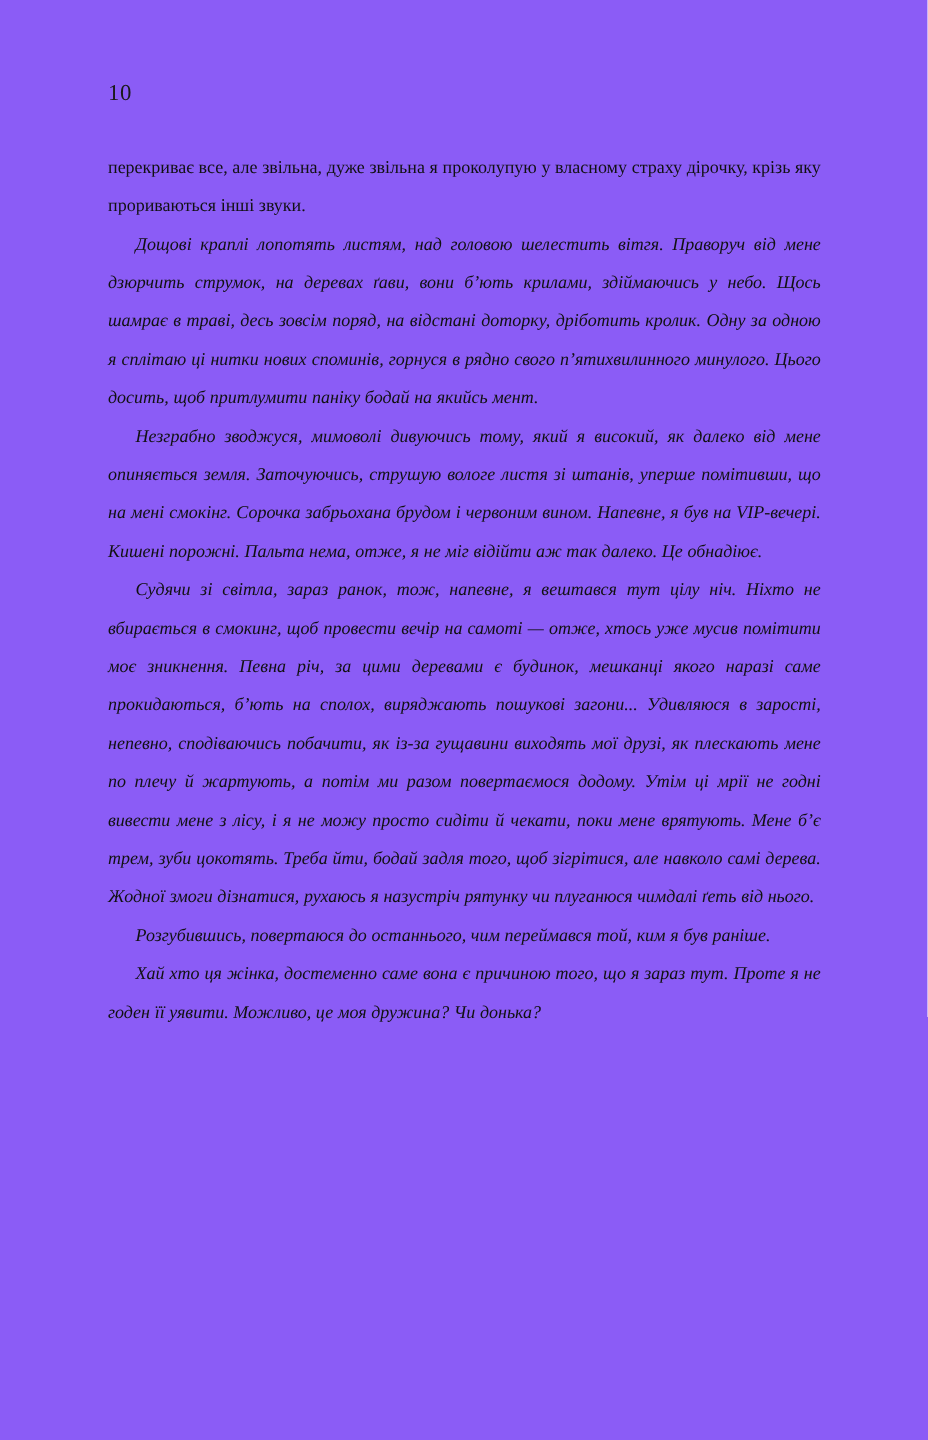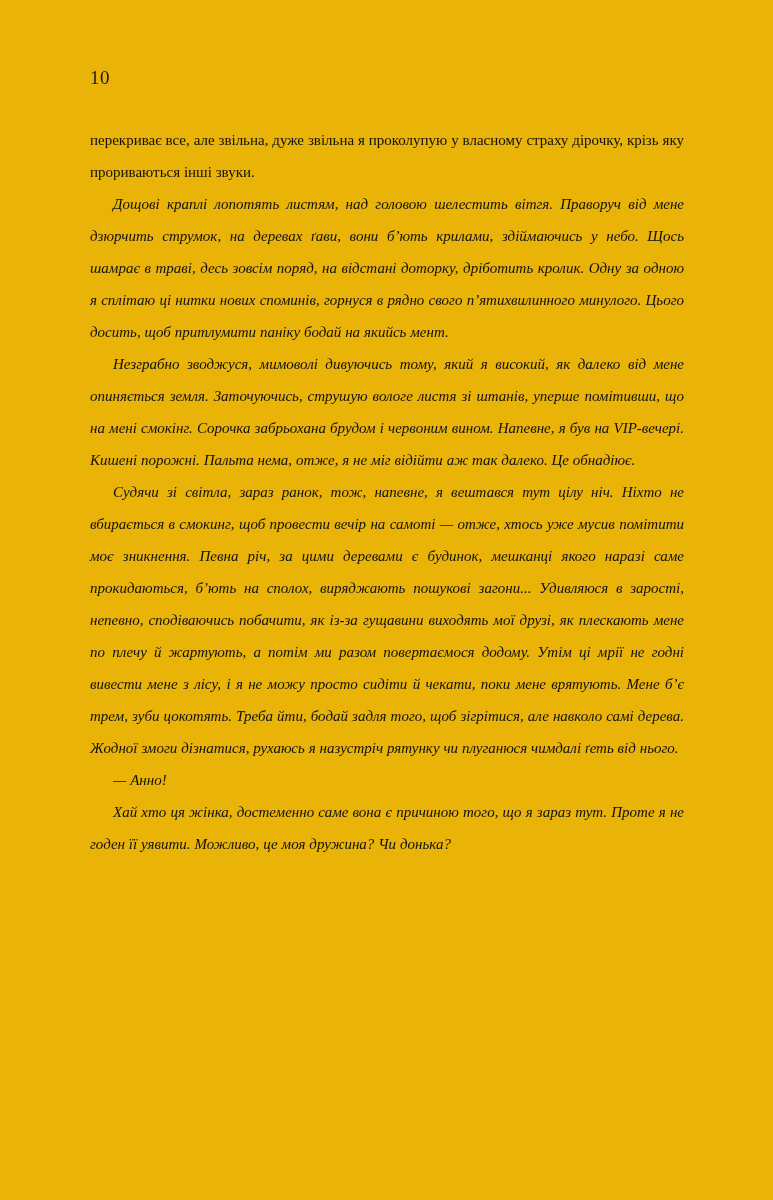--- a/index.html
+++ b/index.html
@@ -6,21 +6,21 @@
   html, body {
     margin: 0;
     padding: 0;
     background: #ffffff;
   }
   .page {
     position: relative;
     width: 773px;
     height: 1200px;
     margin: 0 auto;
-    background: #eab308;
+    background: #8b5cf6;
     overflow: hidden;
     font-family: "Liberation Serif", "DejaVu Serif", serif;
     color: #111111;
     box-sizing: border-box;
   }
   .folio {
     position: absolute;
     left: 90px;
     top: 68px;
     font-size: 19px;
@@ -62,17 +62,17 @@
 
 <div class="page">
 
   <div class="folio">10</div>
 
   <div class="textblock">
     <p class="para">перекриває все, але звільна, дуже звільна я проколупую у власному страху дірочку, крізь яку прориваються інші звуки.</p>
     <p class="para indent">Дощові краплі лопотять листям, над головою шелестить вітгя. Праворуч від мене дзюрчить струмок, на деревах ґави, вони б’ють крилами, здіймаючись у небо. Щось шамрає в траві, десь зовсім поряд, на відстані доторку, дріботить кролик. Одну за одною я сплітаю ці нитки нових споминів, горнуся в рядно свого п’ятихвилинного минулого. Цього досить, щоб притлумити паніку бодай на якийсь мент.</p>
     <p class="para indent">Незграбно зводжуся, мимоволі дивуючись тому, який я високий, як далеко від мене опиняється земля. Заточуючись, струшую вологе листя зі штанів, уперше помітивши, що на мені смокінг. Сорочка забрьохана брудом і червоним вином. Напевне, я був на VIP-вечері. Кишені порожні. Пальта нема, отже, я не міг відійти аж так далеко. Це обнадіює.</p>
     <p class="para indent">Судячи зі світла, зараз ранок, тож, напевне, я вештався тут цілу ніч. Ніхто не вбирається в смокинг, щоб провести вечір на самоті — отже, хтось уже мусив помітити моє зникнення. Певна річ, за цими деревами є будинок, мешканці якого наразі саме прокидаються, б’ють на сполох, виряджають пошукові загони... Удивляюся в зарості, непевно, сподіваючись побачити, як із-за гущавини виходять мої друзі, як плескають мене по плечу й жартують, а потім ми разом повертаємося додому. Утім ці мрії не годні вивести мене з лісу, і я не можу просто сидіти й чекати, поки мене врятують. Мене б’є трем, зуби цокотять. Треба йти, бодай задля того, щоб зігрітися, але навколо самі дерева. Жодної змоги дізнатися, рухаюсь я назустріч рятунку чи плуганюся чимдалі ґеть від нього.</p>
-    <p class="para indent">— Анно!</p>
+    <p class="para indent">Розгубившись, повертаюся до останнього, чим переймався той, ким я був раніше.</p>
     <p class="para indent">Хай хто ця жінка, достеменно саме вона є причиною того, що я зараз тут. Проте я не годен її уявити. Можливо, це моя дружина? Чи донька?</p>
   </div>
 
 </div>
 
 </body></html>

